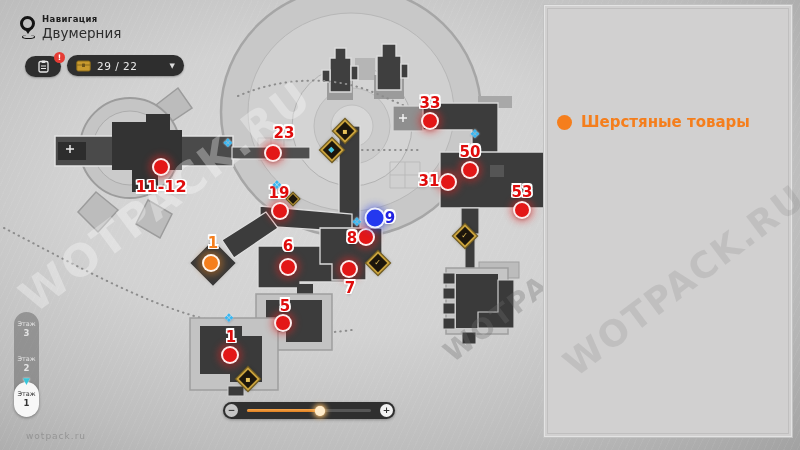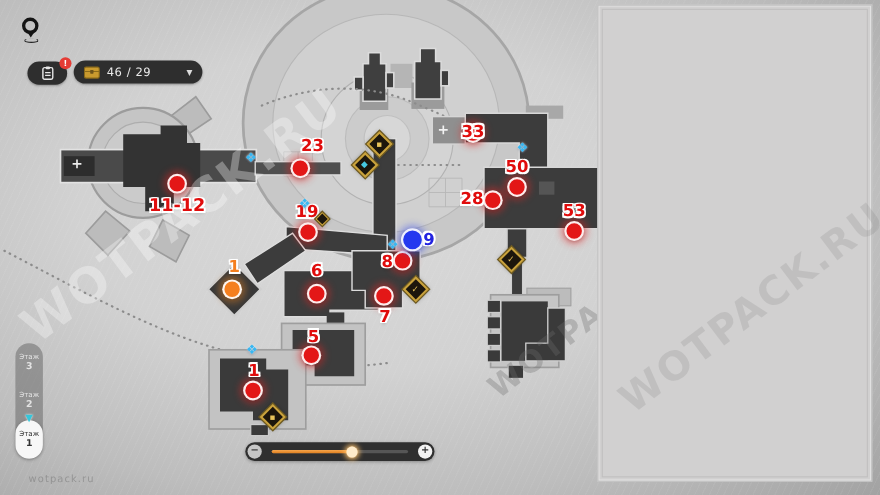--- a/index.html
+++ b/index.html
@@ -188,25 +188,25 @@
     <div class="marker-label" style="left: 285px; top: 306px; color: rgb(224, 12, 12);">5</div>
     <div class="marker chest" style="left: 230px; top: 355px; background: rgb(227, 23, 23);"></div>
     <div class="marker-label" style="left: 231px; top: 337px; color: rgb(224, 12, 12);">1</div>
     <div class="marker chest" style="left: 349px; top: 269px; background: rgb(227, 23, 23);"></div>
     <div class="marker-label" style="left: 350px; top: 288px; color: rgb(224, 12, 12);">7</div>
     <div class="marker chest" style="left: 366px; top: 237px; background: rgb(227, 23, 23);"></div>
     <div class="marker-label" style="left: 352px; top: 238px; color: rgb(224, 12, 12);">8</div>
     <div class="marker turn" style="left: 375px; top: 218px; background: rgb(36, 56, 239);"></div>
     <div class="marker-label" style="left: 390px; top: 218px; color: rgb(35, 35, 224);">9</div>
     <div class="marker chest" style="left: 430px; top: 121px; background: rgb(227, 23, 23);"></div>
-    <div class="marker-label" style="left: 430px; top: 120px; color: rgb(224, 12, 12);">33</div>
+    <div class="marker-label" style="left: 430px; top: 103px; color: rgb(224, 12, 12);">33</div>
     <div class="marker chest" style="left: 470px; top: 170px; background: rgb(227, 23, 23);"></div>
     <div class="marker-label" style="left: 470px; top: 152px; color: rgb(224, 12, 12);">50</div>
     <div class="marker chest" style="left: 448px; top: 182px; background: rgb(227, 23, 23);"></div>
-    <div class="marker-label" style="left: 429px; top: 181px; color: rgb(224, 12, 12);">28</div>
+    <div class="marker-label" style="left: 429px; top: 181px; color: rgb(224, 12, 12);">31</div>
     <div class="marker chest" style="left: 522px; top: 210px; background: rgb(227, 23, 23);"></div>
     <div class="marker-label" style="left: 522px; top: 192px; color: rgb(224, 12, 12);">53</div>
     <div class="poi" style="left: 345px; top: 131px;">
       <span style="color: rgb(232, 195, 90);">▪</span>
     </div>
     <div class="poi" style="left: 332px; top: 150px;">
       <span style="color: rgb(70, 200, 224);">◆</span>
     </div>
     <div class="poi" style="left: 378px; top: 263px;">
       <span style="color: rgb(232, 195, 90);">✓</span>
@@ -225,39 +225,43 @@
     <div class="tp" style="left: 357px; top: 222px;">❖</div>
     <div class="tp" style="left: 475px; top: 134px;">❖</div>
     <div class="tp" style="left: 229px; top: 318px;">❖</div>
   </div>
 
 <div class="hdr">
   <div class="pin">
     <div class="ball"></div>
       <div class="tip"></div>
       <div class="base"></div>
+  </div>
+  <div class="hdr-texts">
+    <div class="hdr-nav">Навигация</div>
+    <div class="hdr-title">Двумерния</div>
   </div>
 </div>
 
 <div class="btn-quest">
   <svg width="11" height="13" viewBox="0 0 11 13">
     <rect x="1" y="1.5" width="9" height="10.5" rx="1.5" fill="none" stroke="#e8e8e8" stroke-width="1.3"></rect>
     <rect x="3.5" y="0.5" width="4" height="2.5" rx="1" fill="#e8e8e8"></rect>
     <path d="M3 6 h5 M3 8.5 h5" stroke="#e8e8e8" stroke-width="1.1"></path>
   </svg>
   <div class="badge">!</div>
 </div>
 
 <div class="btn-counter">
   <svg width="15" height="12" viewBox="0 0 15 12">
     <rect x="0.8" y="1" width="13.4" height="10" rx="1.5" fill="#c99a2e" stroke="#8a6a1a" stroke-width="1"></rect>
     <path d="M0.8 5 h13.4" stroke="#8a6a1a" stroke-width="1"></path>
     <rect x="6" y="3.6" width="3" height="3.4" rx="0.6" fill="#6e541a"></rect>
   </svg>
-  <span class="counter-text">46 / 29</span>
+  <span class="counter-text">29 / 22</span>
   <span class="caret">▼</span>
 </div>
 
 <div class="floor-stack">
     <div class="floor-item">
       <span class="floor-word">Этаж</span>
       <span class="floor-num">3</span>
     </div>
     <div class="floor-item">
       <span class="floor-word">Этаж</span>
@@ -274,15 +278,19 @@
   <div class="slider-btn minus">−</div>
   <div class="slider-track">
     <div class="slider-fill" style="width: 59%;"></div>
     <div class="slider-knob" style="left: 59%;"></div>
   </div>
   <div class="slider-btn plus">+</div>
 </div>
 
 <div class="panel">
   <div class="legend-list">
+      <div class="legend-item">
+        <div class="legend-dot" style="background: rgb(245, 126, 28);"></div>
+        <div class="legend-label" style="color: rgb(245, 126, 28);">Шерстяные товары</div>
+      </div>
     </div>
 </div>
 <div class="wm wm-panel">WOTPACK.RU</div>
 
 </body></html>

